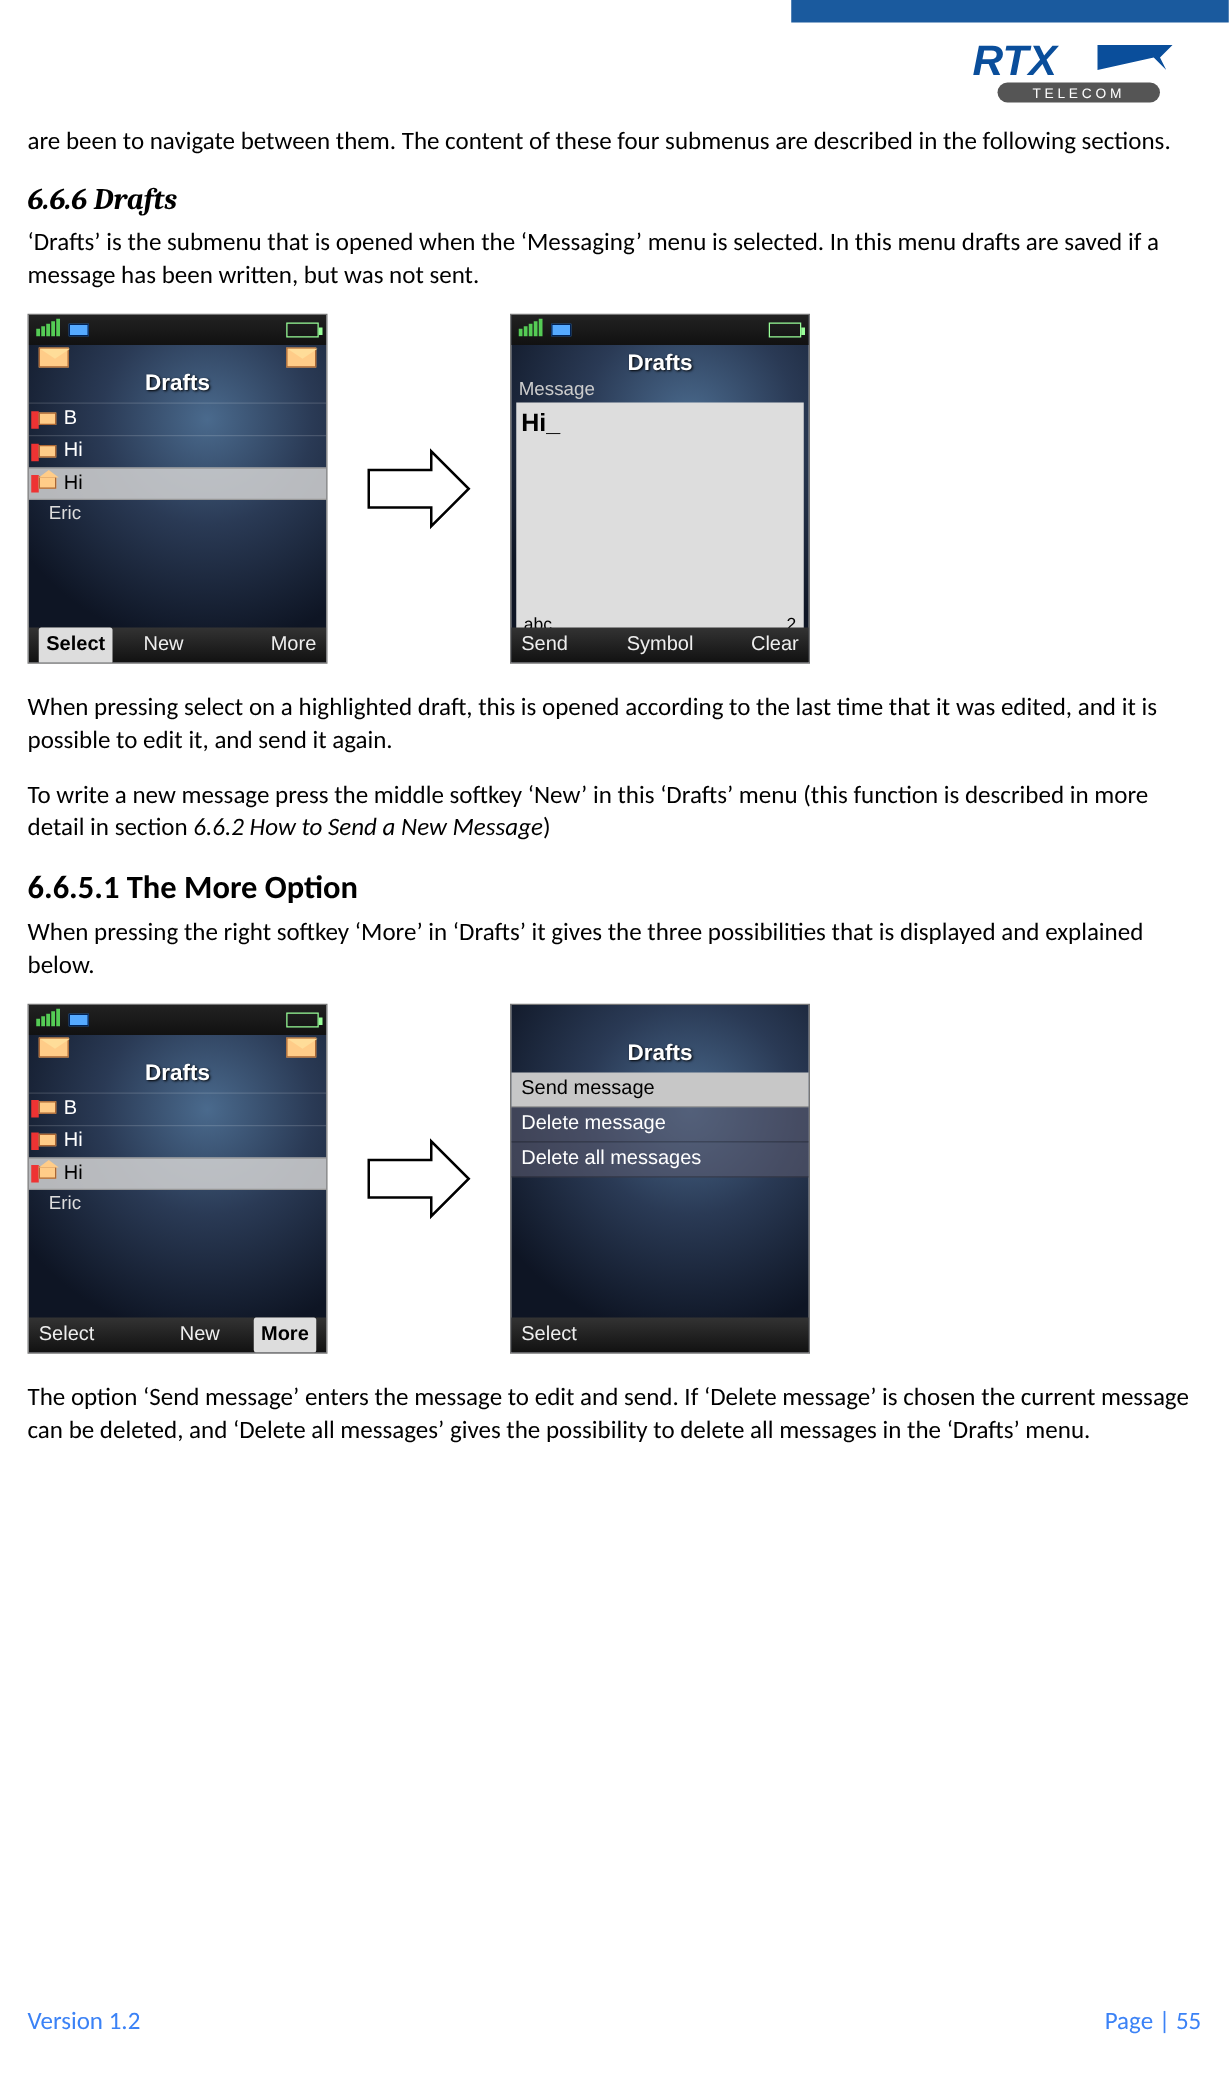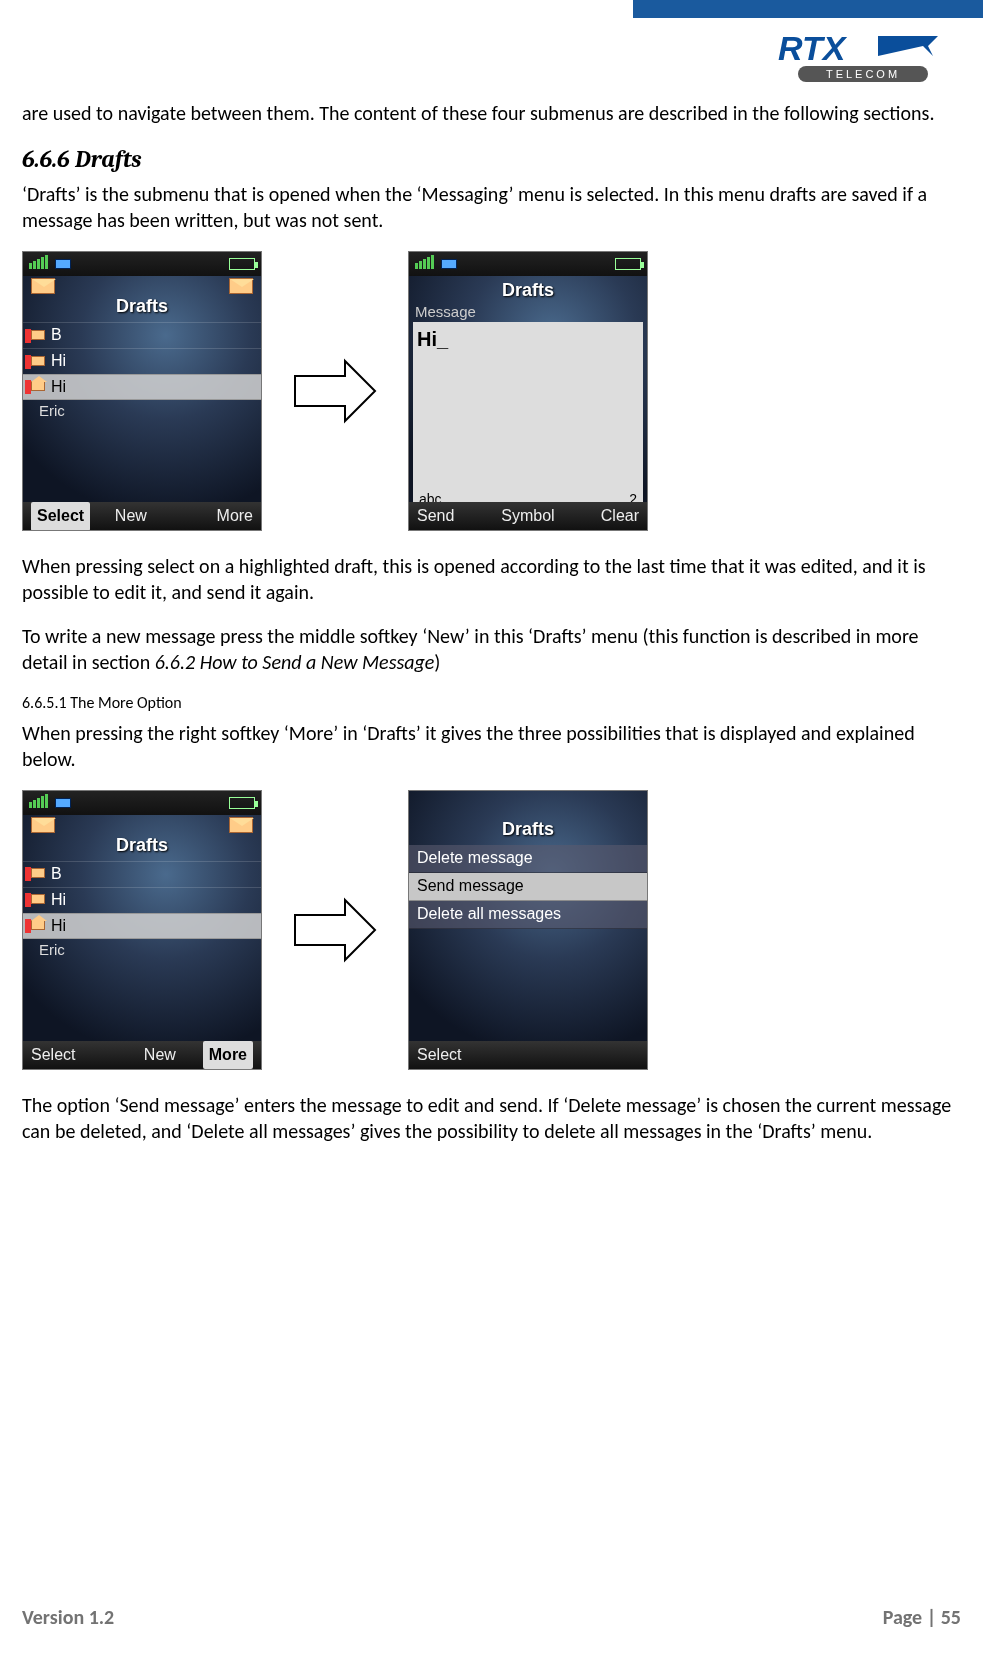--- a/index.html
+++ b/index.html
@@ -34,22 +34,22 @@
   .para { margin-bottom: 18px; }
   .h3 {
     font-family: Cambria, Georgia, serif;
     font-weight: bold;
     font-style: italic;
     font-size: 24px;
     margin-top: 8px;
     margin-bottom: 6px;
   }
   .h4 {
-    font-weight: normal;
-    font-size: 16px;
+    font-weight: bold;
+    font-size: 26px;
     margin-top: 8px;
     margin-bottom: 6px;
   }
   .italic { font-style: italic; }
   .fig-row {
     display: flex;
     align-items: center;
     gap: 28px;
     margin: 10px 0 22px 0;
   }
@@ -142,41 +142,40 @@
   }
   .menu-list .mrow.sel { background:#c7c7c7; color:#000;}
   .arrow {
     flex: 0 0 90px; display:flex; align-items:center; justify-content:center;
   }
   .footer-page {
     position:absolute; bottom: 34px;
     left: 22px; right: 22px;
     display:flex; justify-content:space-between;
     font-size: 20px;
-    color:#737373;
-    font-weight:bold;
+    color:#3b82f6;
   }
 </style>
 </head>
 <body>
 
 <div class="top-bar"></div>
 
 <div class="logo">
   <svg width="175" height="56" viewBox="0 0 175 56">
     <text x="0" y="32" font-family="Arial Black, Arial" font-weight="900" font-size="34" fill="#0a4e9b" font-style="italic">RTX</text>
     <path d="M100 8 L160 8 L150 18 L155 28 L145 18 L100 28 Z" fill="#0a4e9b"></path>
     <rect x="20" y="38" rx="8" ry="8" width="130" height="16" fill="#555"></rect>
     <text x="85" y="50" text-anchor="middle" font-family="Arial" font-size="11" fill="#fff" letter-spacing="3">TELECOM</text>
   </svg>
 </div>
 
 <div class="content">
 
-  <p class="para">are used to navigate between them. The content of these four submenus are described in the following sections.</p>
+  <p class="para">are been to navigate between them. The content of these four submenus are described in the following sections.</p>
 
   <div class="h3">6.6.6 Drafts</div>
   <p class="para">‘Drafts’ is the submenu that is opened when the ‘Messaging’ menu is selected. In this menu drafts are saved if a message has been written, but was not sent.</p>
 
   <div class="fig-row">
 
     <div class="phone">
       <div class="status">
         <span><span class="sig">
               <span></span>
@@ -317,22 +316,22 @@
     <div class="arrow">
       <svg width="90" height="70" viewBox="0 0 90 70">
         <path d="M5 20 L55 20 L55 5 L85 35 L55 65 L55 50 L5 50 Z" fill="#fff" stroke="#000" stroke-width="2"></path>
       </svg>
     </div>
 
     <div class="phone">
       <div style="height:24px"></div>
       <div class="banner" style="height:30px;">Drafts</div>
       <div class="menu-list">
+        <div class="mrow sel">Send message</div>
         <div class="mrow">Delete message</div>
-        <div class="mrow sel">Send message</div>
         <div class="mrow">Delete all messages</div>
       </div>
       <div class="softkeys">
         <span class="sk left">Select</span>
         <span class="sk"></span>
         <span class="sk right"></span>
       </div>
     </div>
   </div>
 

